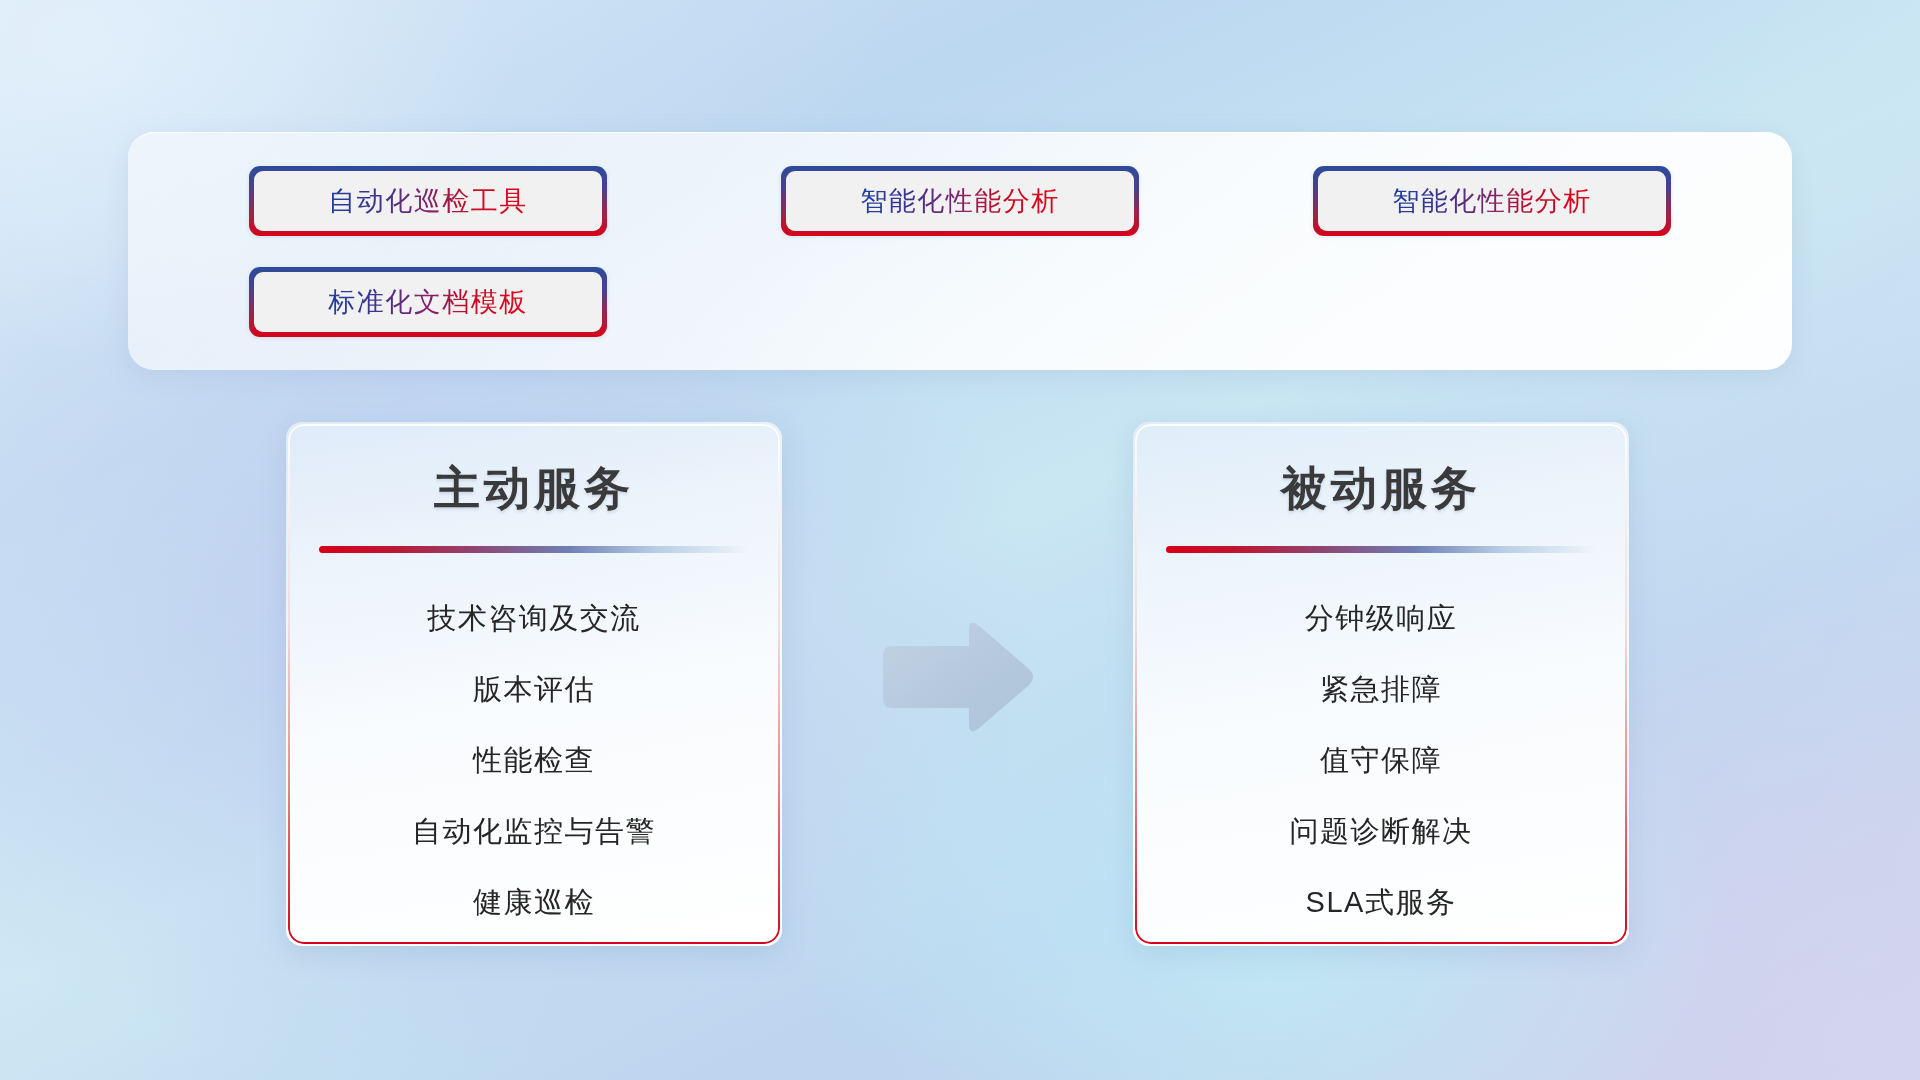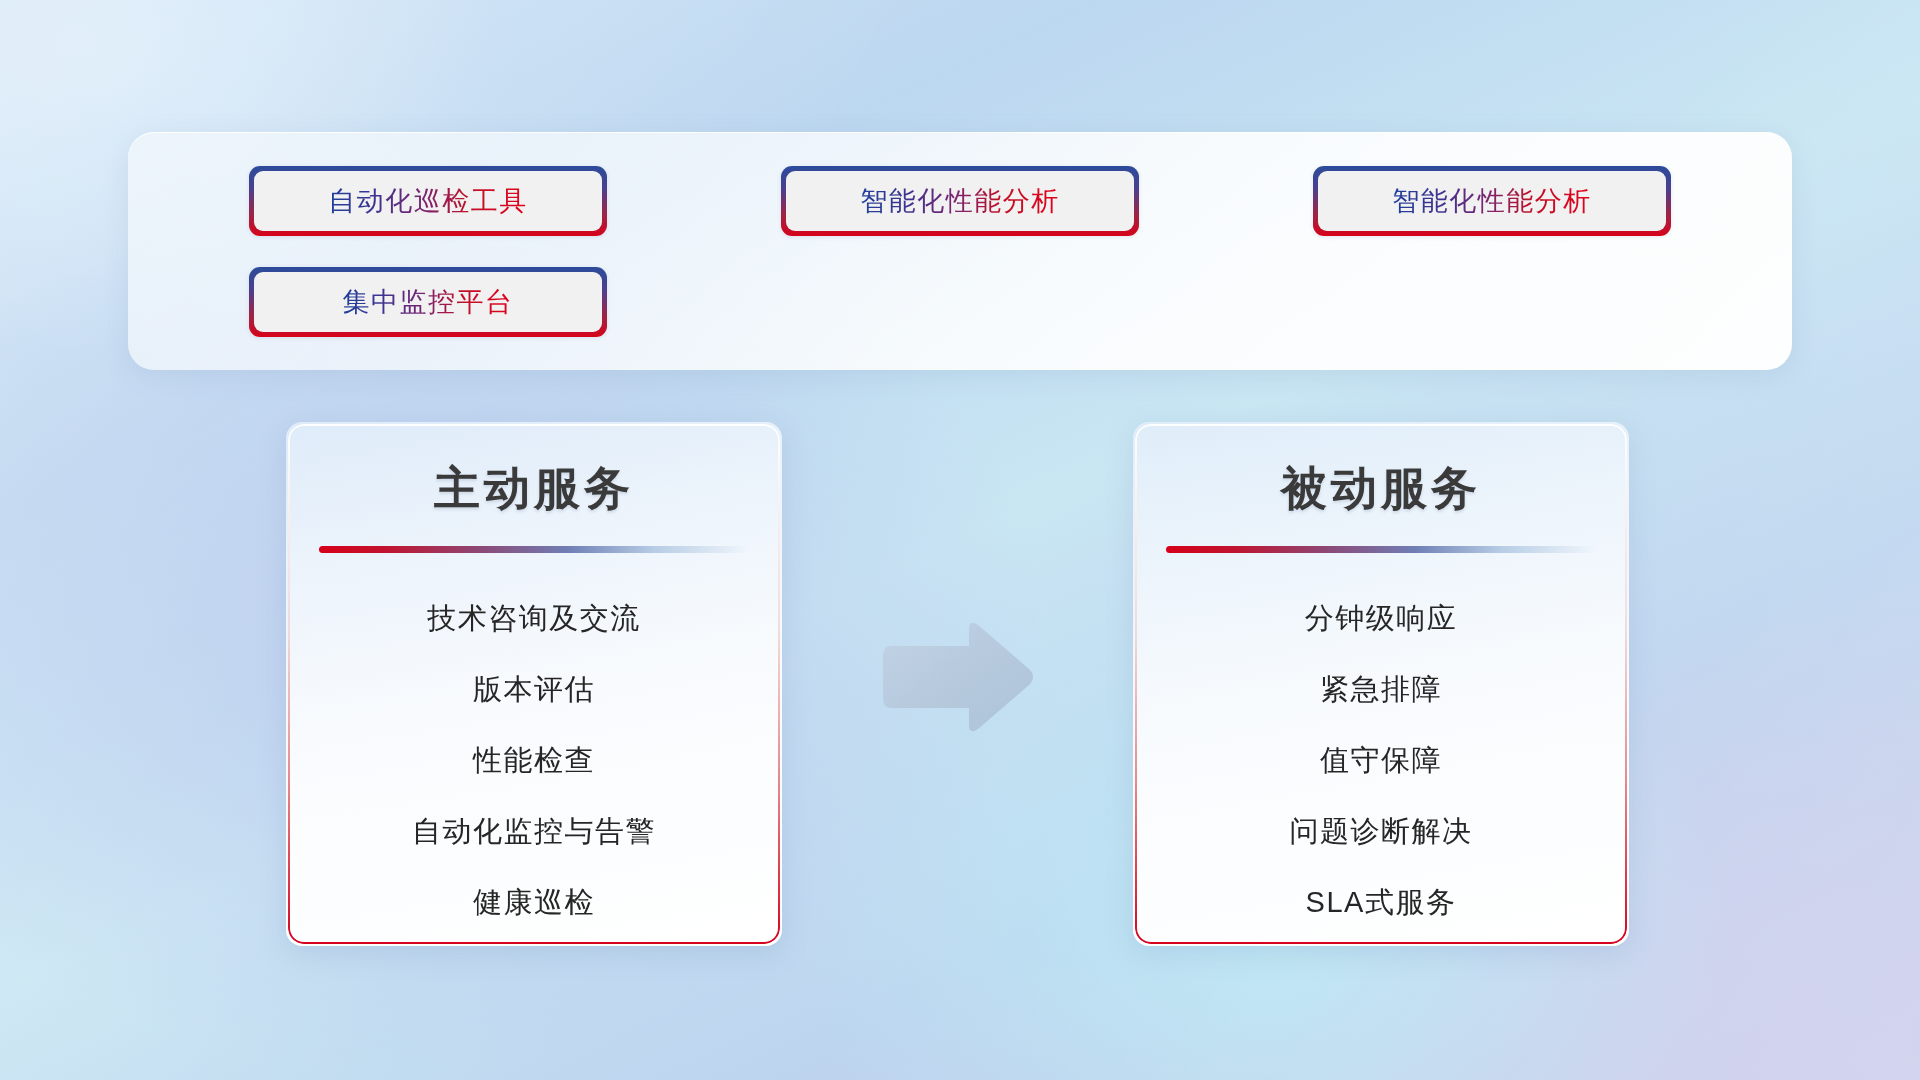--- a/index.html
+++ b/index.html
@@ -183,26 +183,26 @@
         <span class="pill-label">智能化性能分析</span>
       </div>
     </div>
 
     <div class="pill">
       <div class="pill-inner">
         <span class="pill-label">智能化性能分析</span>
       </div>
     </div>
 
-
-    <div class="pill">
-      <div class="pill-inner">
-        <span class="pill-label">集中监控平台</span>
-      </div>
-    </div>
+    <div class="pill">
+      <div class="pill-inner">
+        <span class="pill-label">标准化文档模板</span>
+      </div>
+    </div>
+
 
   </div>
 
   <div class="card left">
     <div class="card-title">主动服务</div>
     <div class="card-divider"></div>
     <div class="card-list">
       <div class="card-item">技术咨询及交流</div>
       <div class="card-item">版本评估</div>
       <div class="card-item">性能检查</div>

